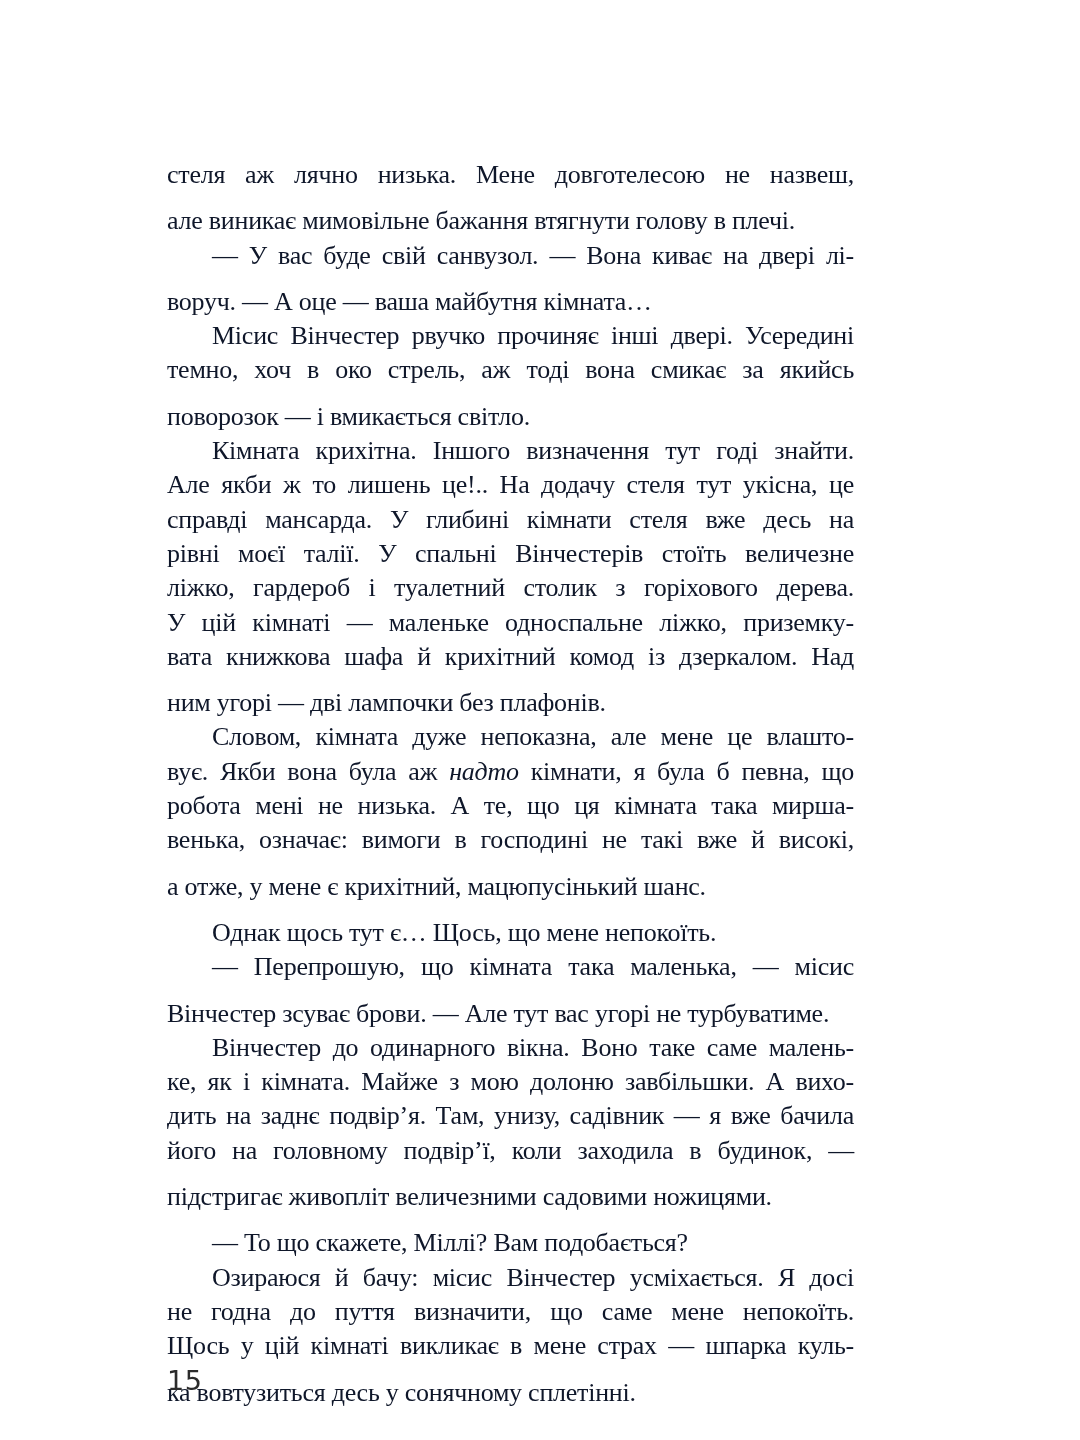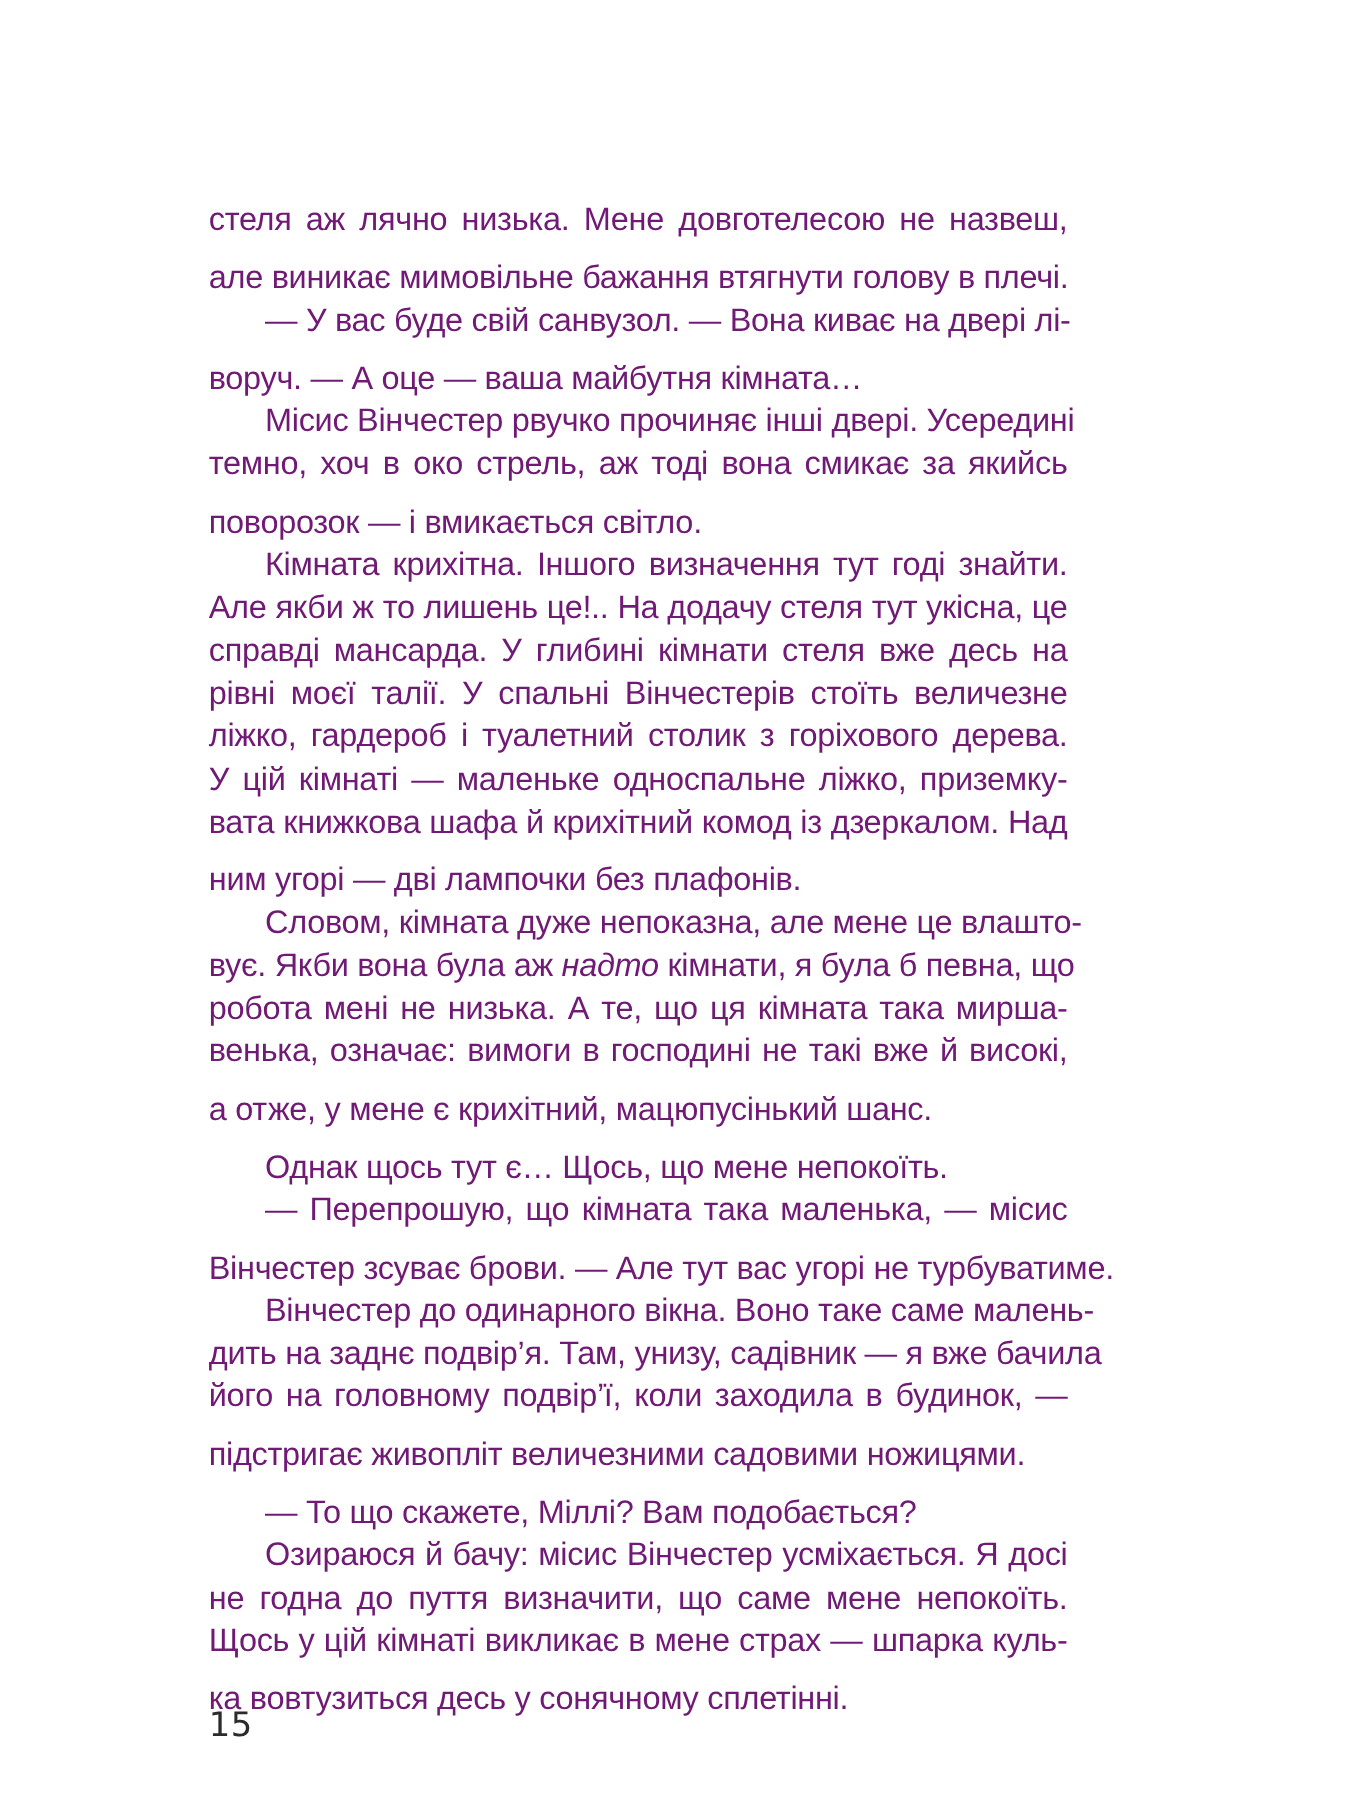--- a/index.html
+++ b/index.html
@@ -16,22 +16,22 @@
   .book-page {
     position: absolute;
     inset: 0;
     background: #ffffff;
   }
   .text-block {
     position: absolute;
     left: 167px;
     top: 158px;
     width: 687px;
-    color: #701a75;
-    font-family: Liberation Sans, sans-serif;
+    color: #0f172a;
+    font-family: Liberation Serif, serif;
     font-size: 26px;
     line-height: 34.3px;
     letter-spacing: -0.25px;
   }
   .paragraph {
     margin: 0;
     padding: 0;
   }
   .text-line {
     text-align: justify;
@@ -100,20 +100,21 @@
       </div>
       <div class="paragraph">
         <div class="text-line para-start para-end indented"><span>Однак щось тут є… Щось, що мене непокоїть.</span></div>
       </div>
       <div class="paragraph">
         <div class="text-line para-start indented"><span>— Перепрошую, що кімната така маленька, — місис</span></div>
         <div class="text-line para-end indented"><span>Вінчестер зсуває брови. — Але тут вас угорі не турбуватиме.</span></div>
       </div>
       <div class="paragraph">
         <div class="text-line para-start indented"><span>Вінчестер до одинарного вікна. Воно таке саме малень-</span></div>
+        <div class="text-line indented"><span>ке, як і кімната. Майже з мою долоню завбільшки. А вихо-</span></div>
         <div class="text-line indented"><span>дить на заднє подвір’я. Там, унизу, садівник — я вже бачила</span></div>
         <div class="text-line indented"><span>його на головному подвір’ї, коли заходила в будинок, —</span></div>
         <div class="text-line para-end indented"><span>підстригає живопліт величезними садовими ножицями.</span></div>
       </div>
       <div class="paragraph">
         <div class="text-line para-start para-end indented"><span>— То що скажете, Міллі? Вам подобається?</span></div>
       </div>
       <div class="paragraph">
         <div class="text-line para-start indented"><span>Озираюся й бачу: місис Вінчестер усміхається. Я досі</span></div>
         <div class="text-line indented"><span>не годна до пуття визначити, що саме мене непокоїть.</span></div>

